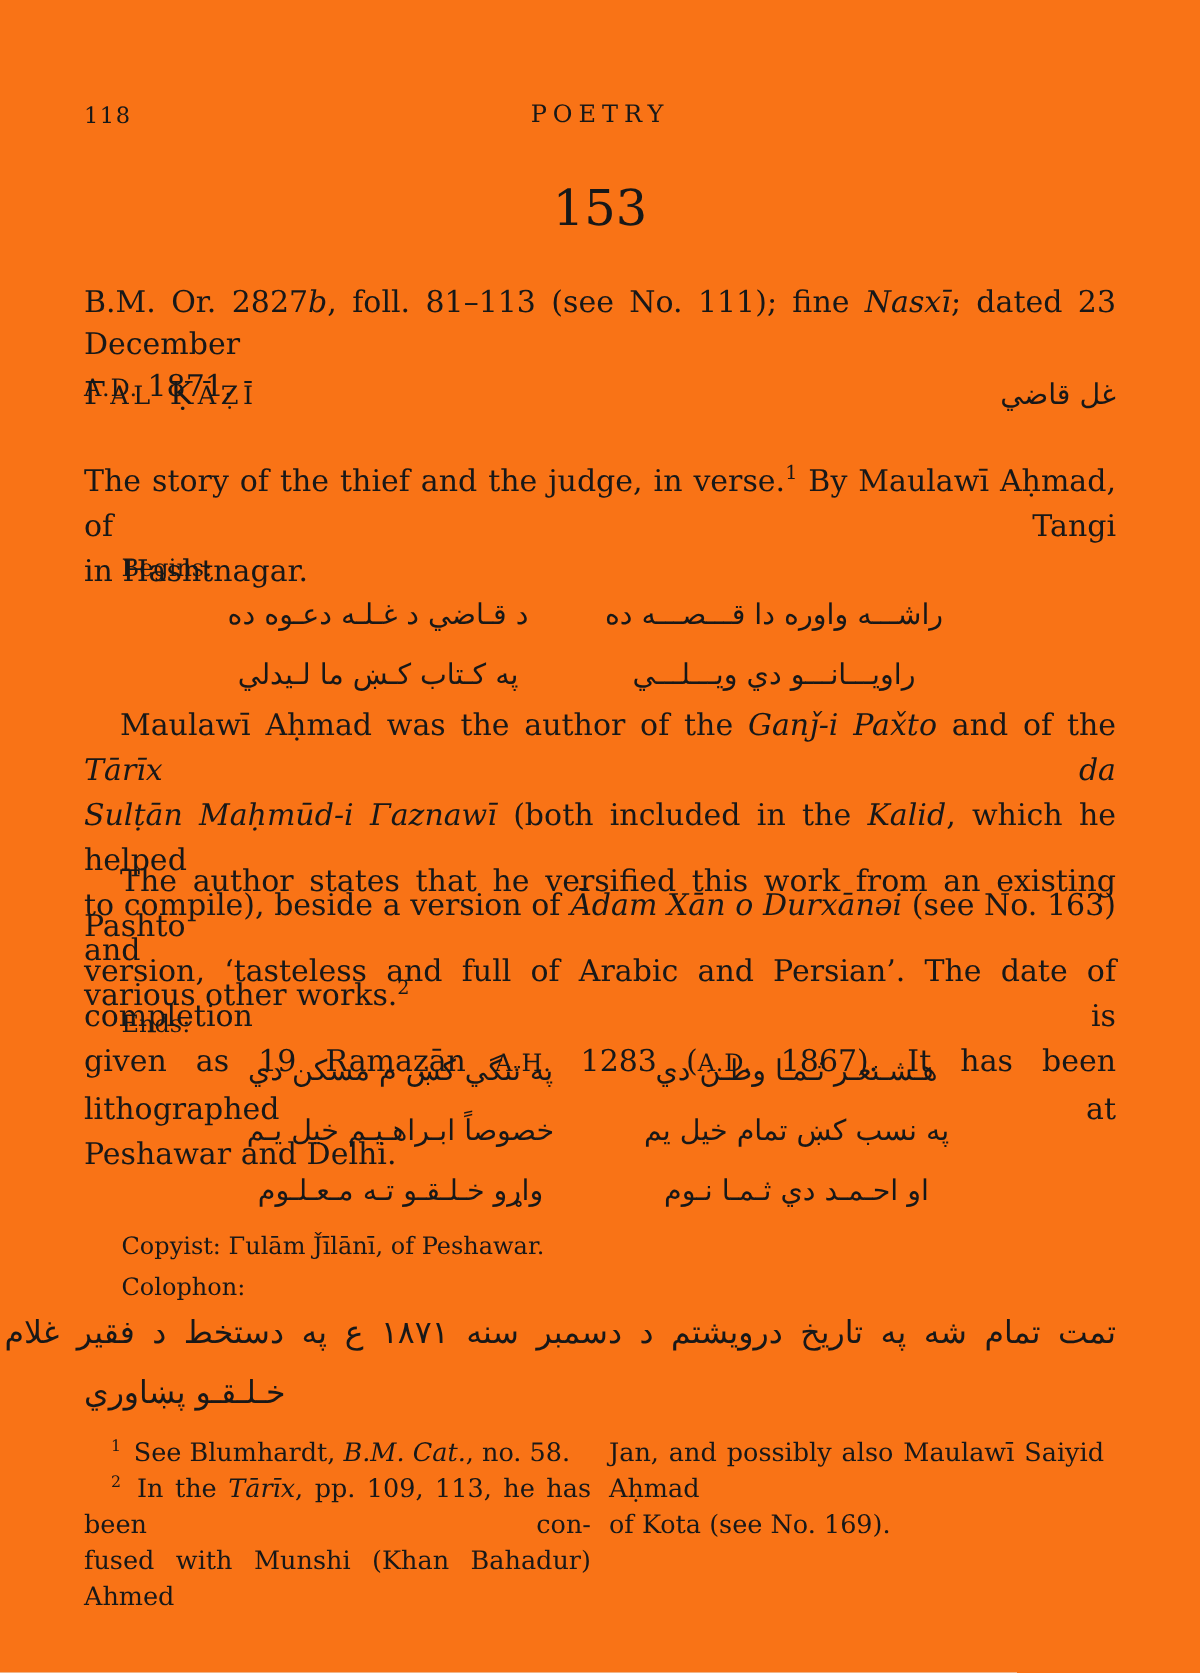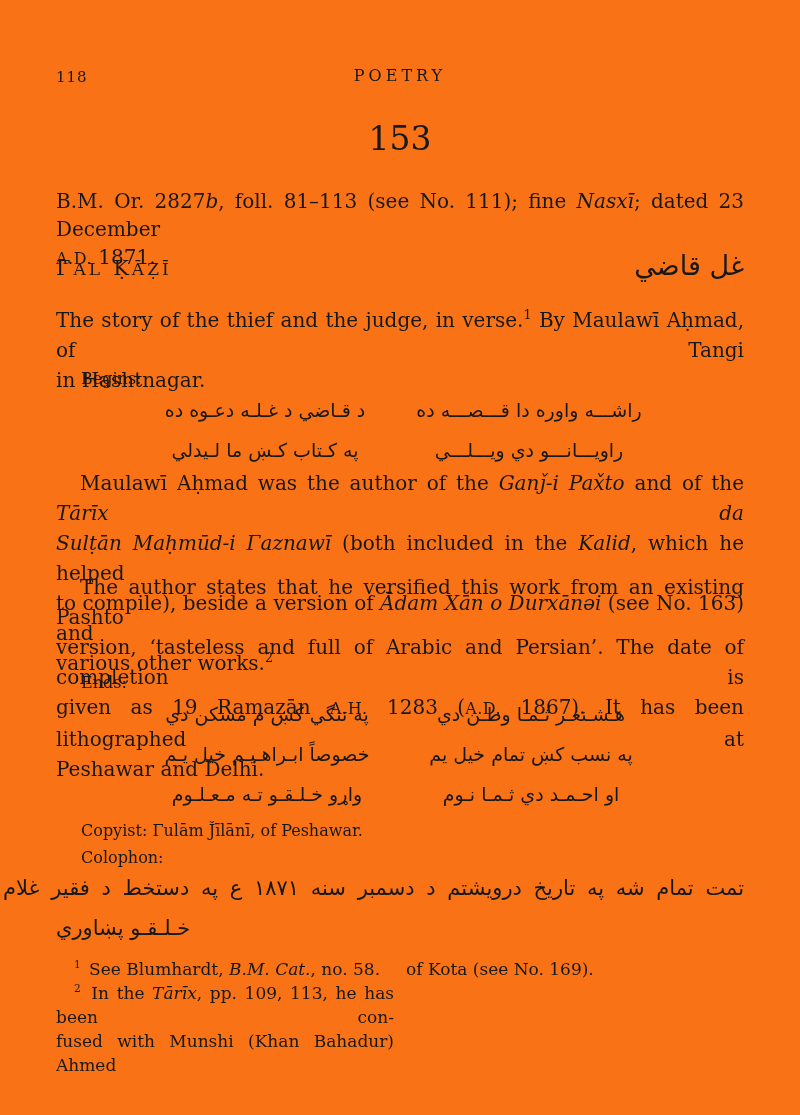--- a/index.html
+++ b/index.html
@@ -26,21 +26,21 @@
   i, .it { font-style:italic; }
   sup.ref { font-size:64%; vertical-align:super; line-height:0; }
   .sc { font-size:80%; letter-spacing:0.5px; }
 
   
   .title-row { display:flex; justify-content:space-between; align-items:baseline; gap:10px; }
   .title-latin { letter-spacing:3px; white-space:nowrap; }
   .tl-cap { font-size:21px; }
   .tl-sm  { font-size:17px; }
   .tl-gap { display:inline-block; width:10px; }
-  .title-arabic { font-family:"DejaVu Sans", sans-serif; font-size:27px; }
+  .title-arabic { font-family:"DejaVu Sans", sans-serif; font-size:19px; }
 
   
   .label-line { font-size:16px; line-height:30px; padding-left:25px; }
 
   
   .verse-block { width:512px; }
   .verse-row { display:flex; gap:16px; height:40px; align-items:center; }
   .hemi { font-family:"DejaVu Sans", sans-serif; font-size:19px; text-align:center; }
   .hemi-left  { width:224px; }
   .hemi-right { width:272px; }
@@ -81,21 +81,21 @@
     <span class="title-latin"><span class="tl-cap">Γ</span><span class="tl-sm">AL</span><span class="tl-gap"></span><span class="tl-cap">Ḳ</span><span class="tl-sm">ĀẒĪ</span></span>
     <span class="title-arabic" dir="rtl">غل قاضي</span>
   </div>
 
   <div class="abs content-x" style="top:305px;">
     <div class="bodyline just"><span>The story of the thief and the judge, in verse.</span><sup class="ref">1</sup><span> By Maulawī Aḥmad, of Tangi</span></div>
     <div class="bodyline">in Hashtnagar.</div>
   </div>
 
   <div class="abs content-x label-line" style="top:364px;">Begins:</div>
-  <div class="abs verse-block" style="left:153px; top:390px;">
+  <div class="abs verse-block" style="left:140px; top:390px;">
     <div class="verse-row">
       <div class="hemi hemi-left" dir="rtl">د قـاضي د غـلـه دعـوه ده</div>
       <div class="hemi hemi-right" dir="rtl">راشـــه واوره دا قـــصـــه ده</div>
     </div>
     <div class="verse-row">
       <div class="hemi hemi-left" dir="rtl">په كـتاب كـښ ما لـيدلي</div>
       <div class="hemi hemi-right" dir="rtl">راويـــانـــو دي ويـــلـــي</div>
     </div>
   </div>
 
@@ -135,17 +135,18 @@
   <div class="abs content-x colo colo-1" style="top:876px;">تمت تمام شه په تاريخ درويشتم د دسمبر سنه ١٨٧١ ع په دستخط د فقير غلام</div>
   <div class="abs content-x colo colo-2" style="top:916px;">خـلـقـو پښاوري</div>
 
   <div class="abs content-x" style="top:957px; display:flex; gap:12px;">
     <div class="fn-col fn-col1">
       <div class="fn-line fn-indent"><sup class="fnm">1</sup><span> See Blumhardt, </span><i>B.M. Cat.</i><span>, no. 58.</span></div>
       <div class="fn-line fn-indent just"><sup class="fnm">2</sup><span> In the </span><i>Tārīx</i><span>, pp. 109, 113, he has been con-</span></div>
       <div class="fn-line just">fused with Munshi (Khan Bahadur) Ahmed</div>
     </div>
     <div class="fn-col fn-col2">
+      <div class="fn-line just">Jan, and possibly also Maulawī Saiyid Aḥmad</div>
       <div class="fn-line">of Kota (see No. 169).</div>
     </div>
   </div>
 
 </div>
 
 </body></html>

